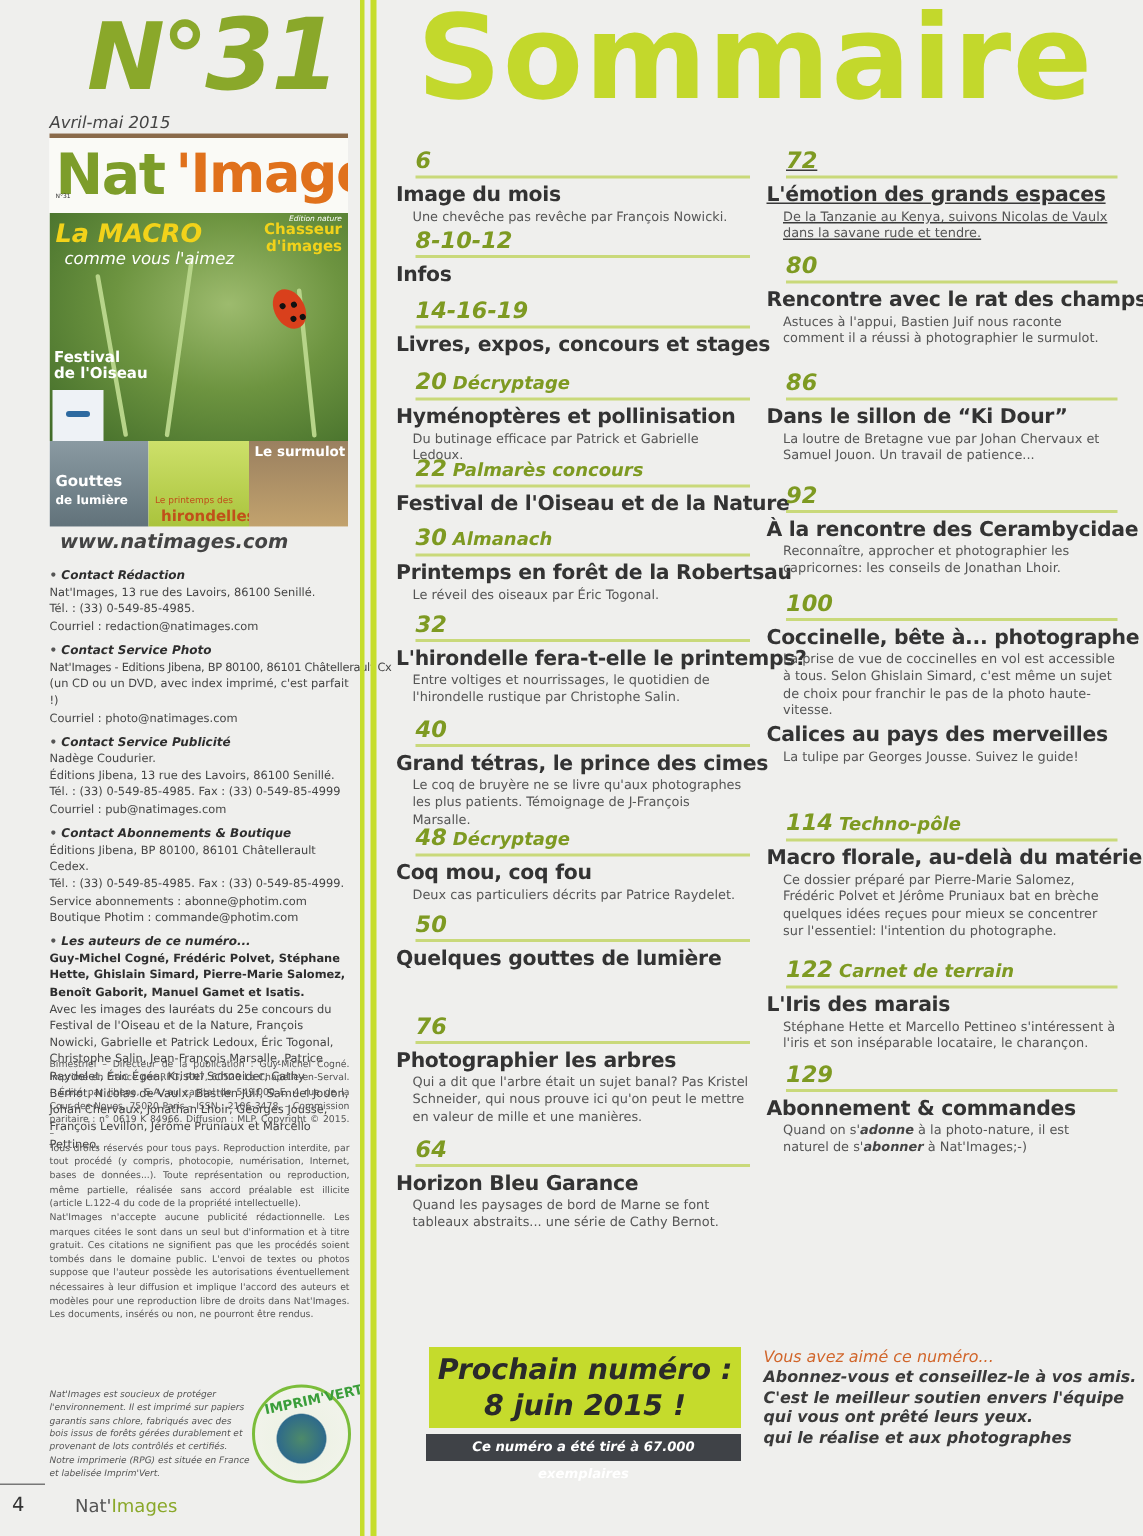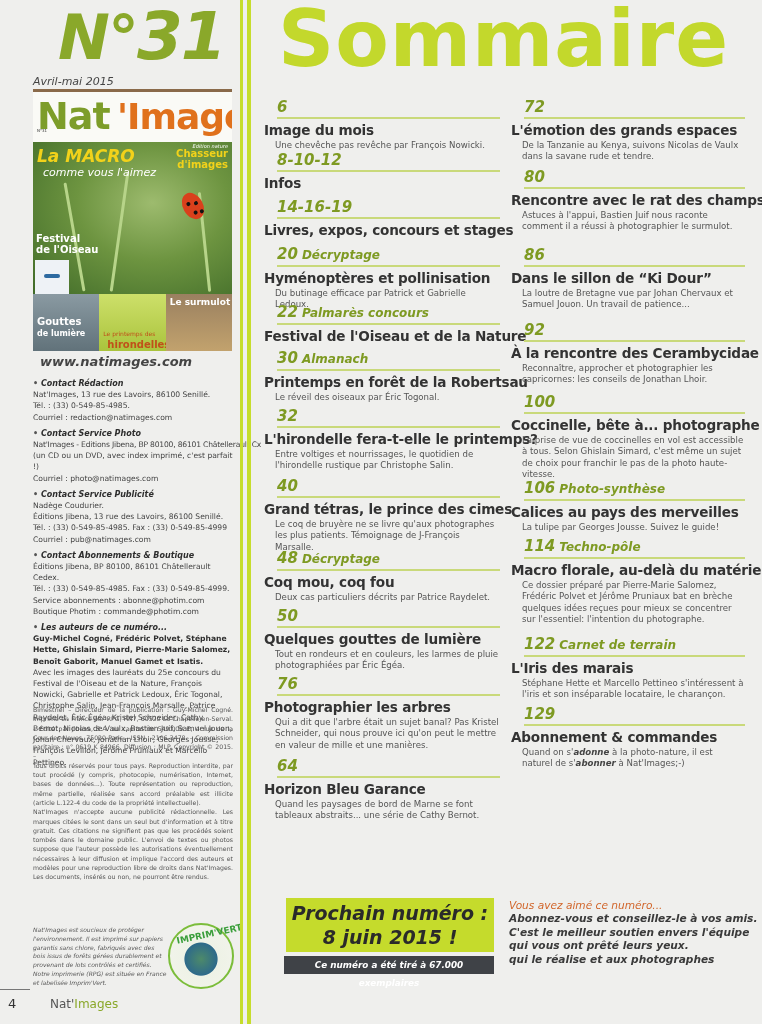--- a/index.html
+++ b/index.html
@@ -221,36 +221,35 @@
     <span class="desc">Le coq de bruyère ne se livre qu'aux photographes les plus patients. Témoignage de J-François Marsalle.</span>
   </div>
   <div class="entry" style="height:58px;">
     <span class="pg"><span>48</span><span class="rubric">Décryptage</span></span>
     <span class="title">Coq mou, coq fou</span>
     <span class="desc">Deux cas particuliers décrits par Patrice Raydelet.</span>
   </div>
   <div class="entry" style="height:68px;">
     <span class="pg"><span>50</span></span>
     <span class="title">Quelques gouttes de lumière</span>
-    <span class="desc">Tout en rondeurs et en couleurs, les larmes de pluie photographiées par Éric Égéa.</span>
   </div>
   <div class="entry" style="height:82px;">
     <span class="pg"><span>76</span></span>
     <span class="title">Photographier les arbres</span>
     <span class="desc">Qui a dit que l'arbre était un sujet banal? Pas Kristel Schneider, qui nous prouve ici qu'on peut le mettre en valeur de mille et une manières.</span>
   </div>
   <div class="entry" style="height:70px;">
     <span class="pg"><span>64</span></span>
     <span class="title">Horizon Bleu Garance</span>
     <span class="desc">Quand les paysages de bord de Marne se font tableaux abstraits... une série de Cathy Bernot.</span>
   </div>
 </div>
 
 <div class="col c2">
-  <div class="entry" style="height:70px;">
+  <div class="entry" style="height:70px;text-decoration:underline;">
     <span class="pg"><span>72</span></span>
     <span class="title">L'émotion des grands espaces</span>
     <span class="desc">De la Tanzanie au Kenya, suivons Nicolas de Vaulx dans la savane rude et tendre.</span>
   </div>
   <div class="entry" style="height:78px;">
     <span class="pg"><span>80</span></span>
     <span class="title">Rencontre avec le rat des champs</span>
     <span class="desc">Astuces à l'appui, Bastien Juif nous raconte comment il a réussi à photographier le surmulot.</span>
   </div>
   <div class="entry" style="height:75px;">
@@ -262,21 +261,20 @@
     <span class="pg"><span>92</span></span>
     <span class="title">À la rencontre des Cerambycidae</span>
     <span class="desc">Reconnaître, approcher et photographier les capricornes: les conseils de Jonathan Lhoir.</span>
   </div>
   <div class="entry" style="height:86px;">
     <span class="pg"><span>100</span></span>
     <span class="title">Coccinelle, bête à... photographe</span>
     <span class="desc">La prise de vue de coccinelles en vol est accessible à tous. Selon Ghislain Simard, c'est même un sujet de choix pour franchir le pas de la photo haute-vitesse.</span>
   </div>
   <div class="entry" style="height:58px;">
-    <span class="pg"><span>106</span><span class="rubric">Photo-synthèse</span></span>
     <span class="title">Calices au pays des merveilles</span>
     <span class="desc">La tulipe par Georges Jousse. Suivez le guide!</span>
   </div>
   <div class="entry" style="height:98px;">
     <span class="pg"><span>114</span><span class="rubric">Techno-pôle</span></span>
     <span class="title">Macro florale, au-delà du matériel</span>
     <span class="desc">Ce dossier préparé par Pierre-Marie Salomez, Frédéric Polvet et Jérôme Pruniaux bat en brèche quelques idées reçues pour mieux se concentrer sur l'essentiel: l'intention du photographe.</span>
   </div>
   <div class="entry" style="height:70px;">
     <span class="pg"><span>122</span><span class="rubric">Carnet de terrain</span></span>

